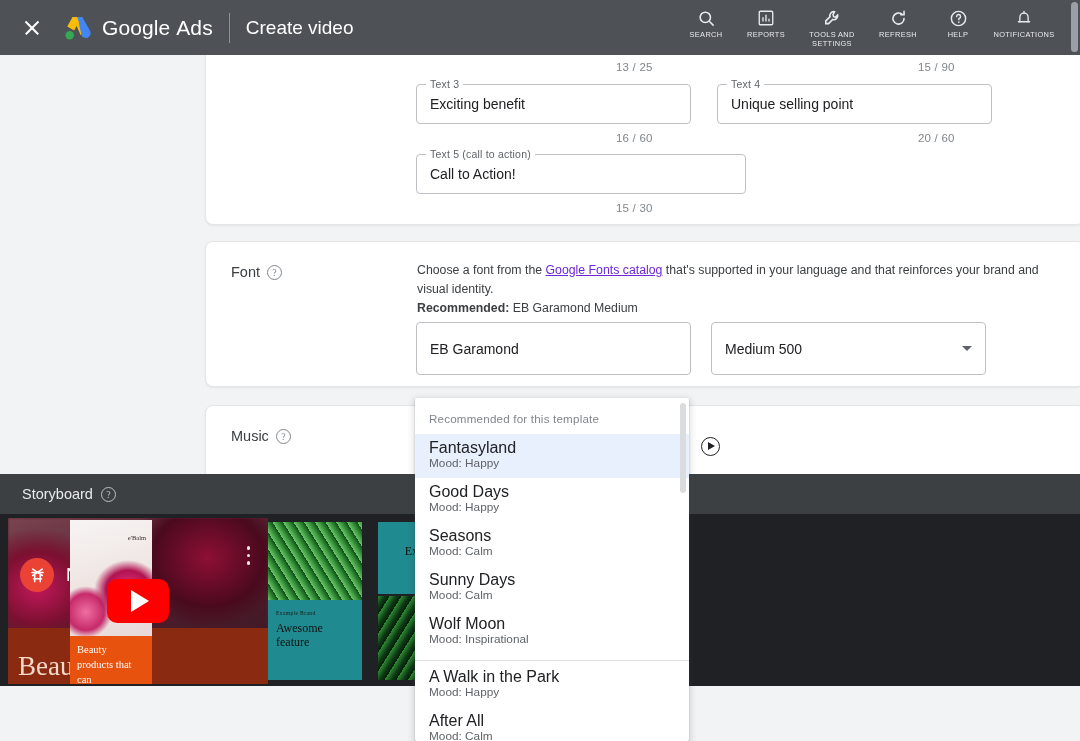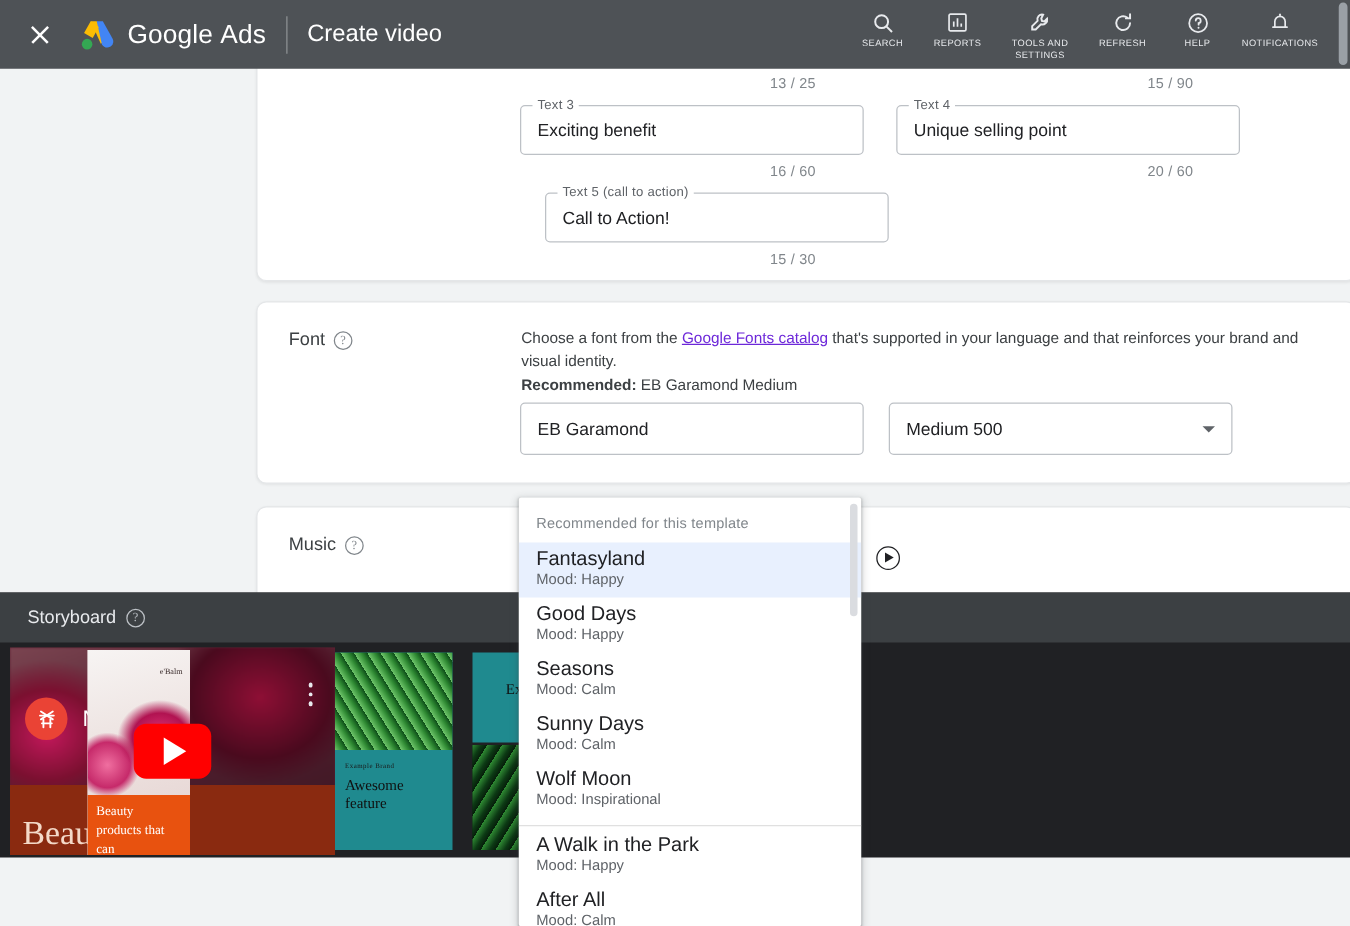--- a/index.html
+++ b/index.html
@@ -105,21 +105,21 @@
     font-size: 10px; line-height: 13px; text-align: center; cursor: pointer;
     font-family: "Liberation Serif", serif;
   }
   .font-desc {
     position: absolute; left: 211px; top: 19px; width: 640px;
     font-size: 12.3px; color: #3c4043; line-height: 19px;
   }
   .font-desc a { color: #6d28d9; text-decoration: underline; }
   .font-desc b { font-weight: 700; }
   .select-box {
-    position: absolute; height: 42px; border: 1px solid #bdc1c6;
+    position: absolute; height: 53px; border: 1px solid #bdc1c6;
     border-radius: 4px; display: flex; align-items: center;
     padding: 0 13px; background: #fff; font-size: 14px; color: #202124;
     cursor: pointer;
     text-align: center;
   }
   .caret {
     margin-left: auto; width: 0; height: 0;
     border-left: 5px solid transparent; border-right: 5px solid transparent;
     border-top: 5px solid #5f6368;
   }
@@ -392,21 +392,21 @@
         <span class="val">Exciting benefit</span>
       </div>
       <div class="counter" style="left:410px; top:196px;">16 / 60</div>
 
       <div class="field" style="left:511px; top:148px; width:275px;">
         <span class="legend">Text 4</span>
         <span class="val">Unique selling point</span>
       </div>
       <div class="counter" style="left:712px; top:196px;">20 / 60</div>
 
-      <div class="field" style="left:210px; top:218px; width:275px;margin-left:20px;">
+      <div class="field" style="left:210px; top:218px; width:330px;">
         <span class="legend">Text 5 (call to action)</span>
         <span class="val">Call to Action!</span>
       </div>
       <div class="counter" style="left:410px; top:266px;">15 / 30</div>
     </div>
 
     <div class="card" id="card-font">
       <div class="sec-label">
         <span>Font</span>
         <span class="qmark">?</span>

